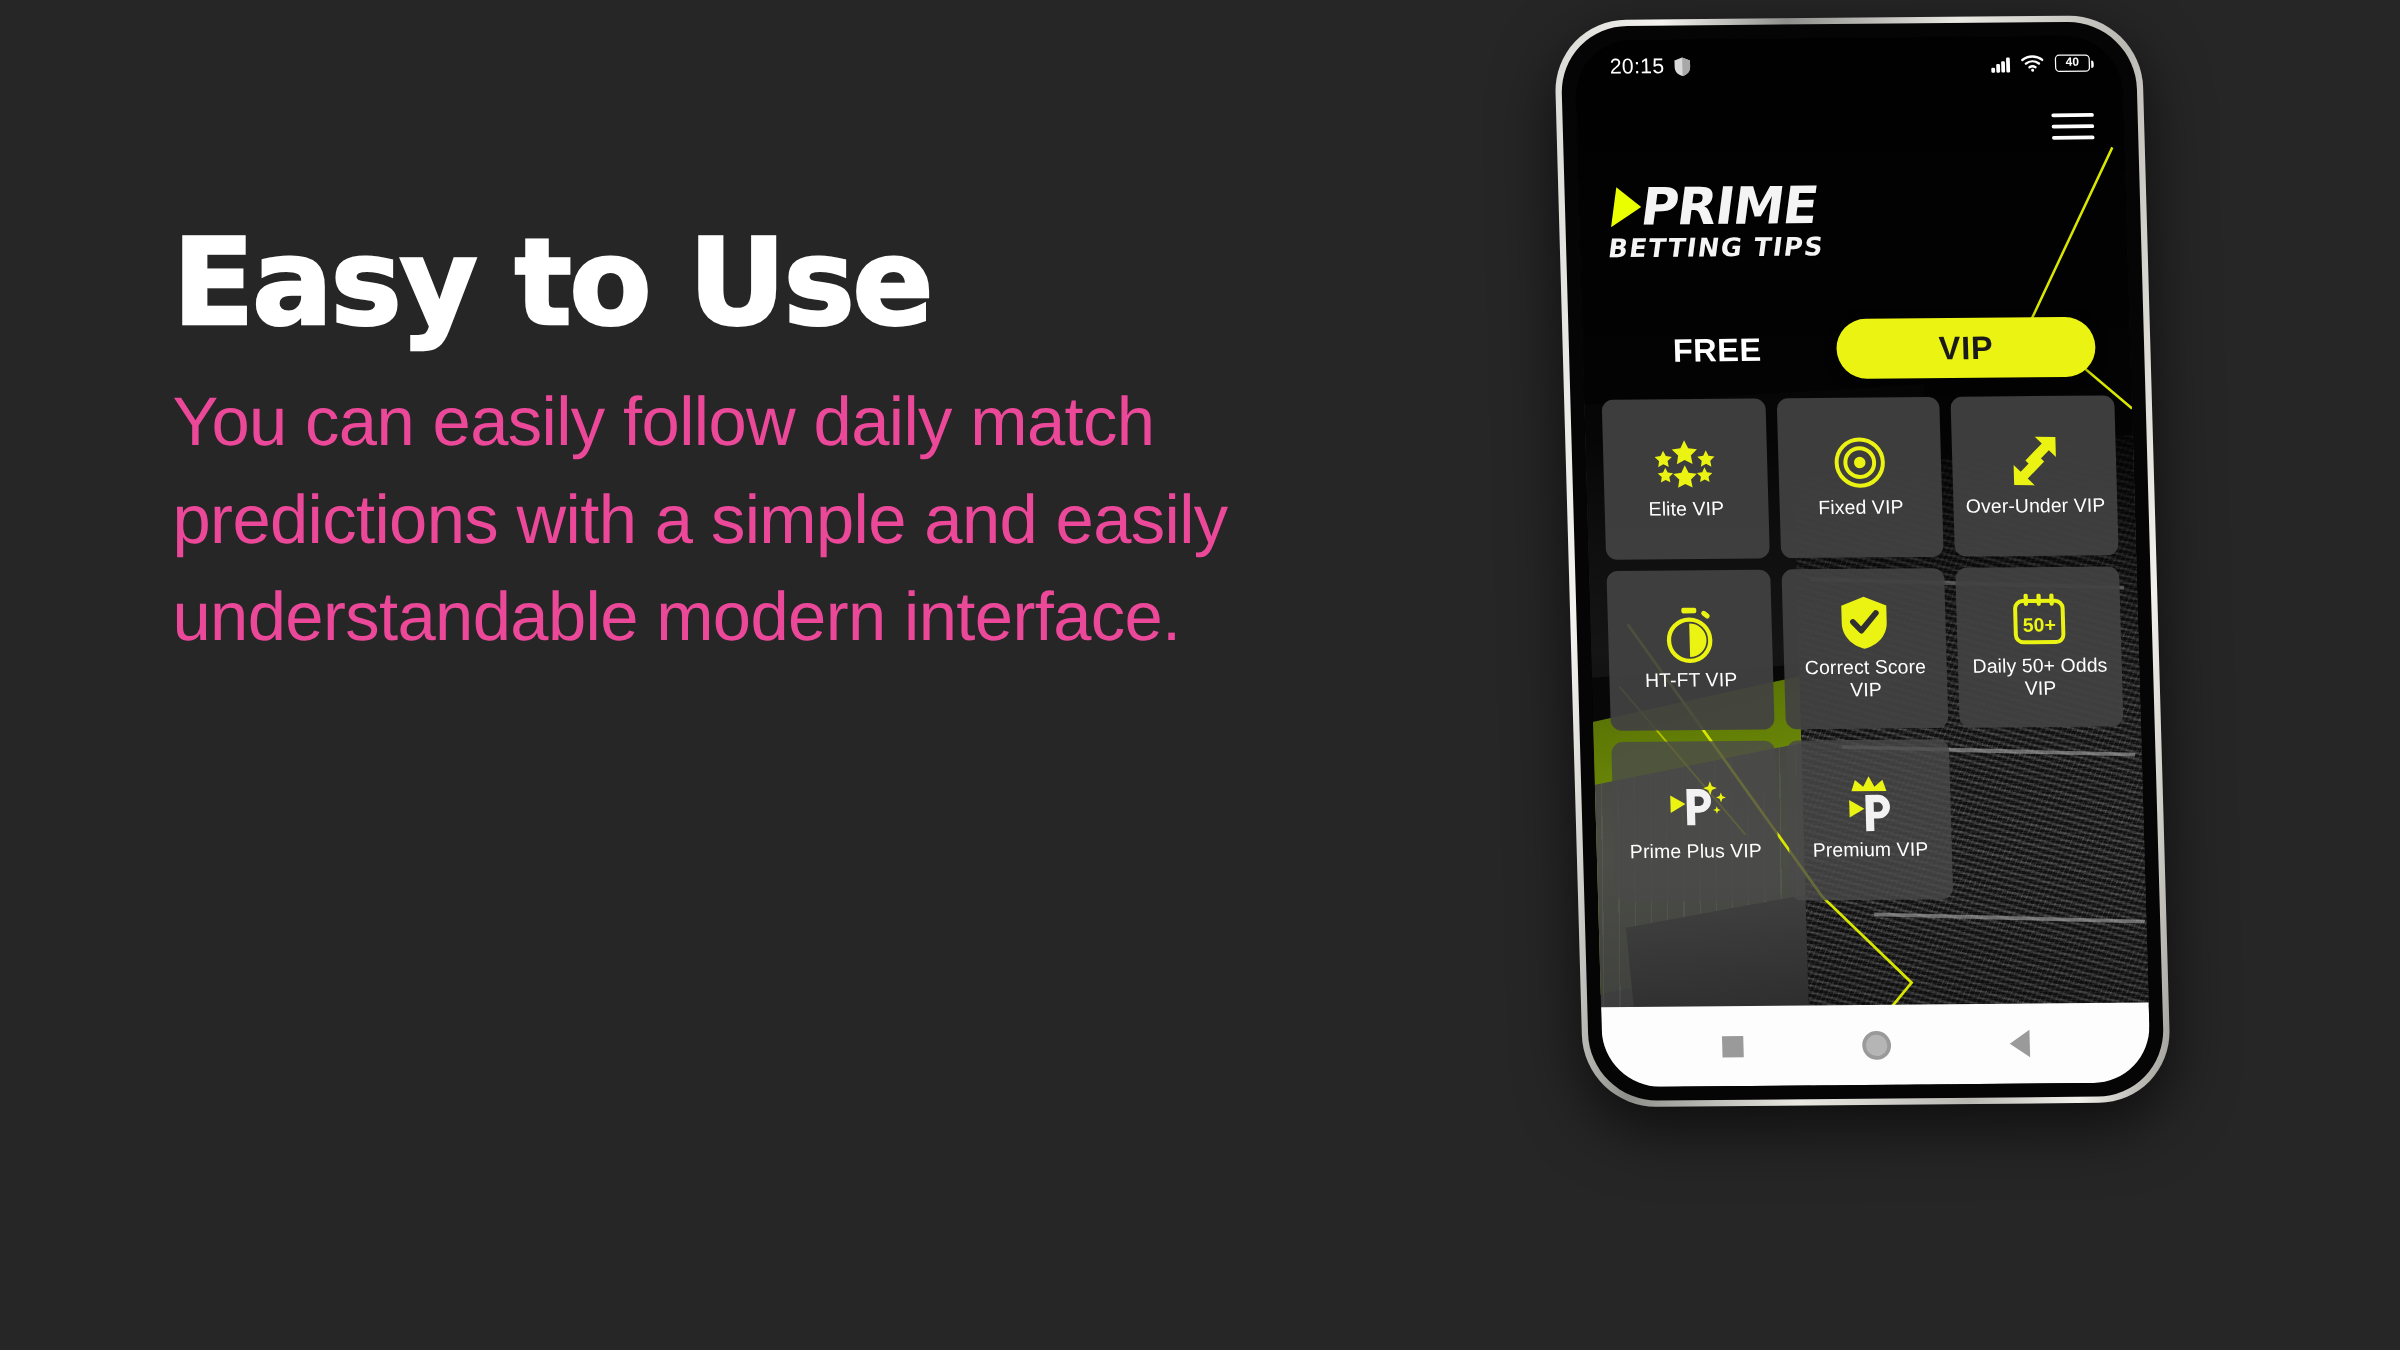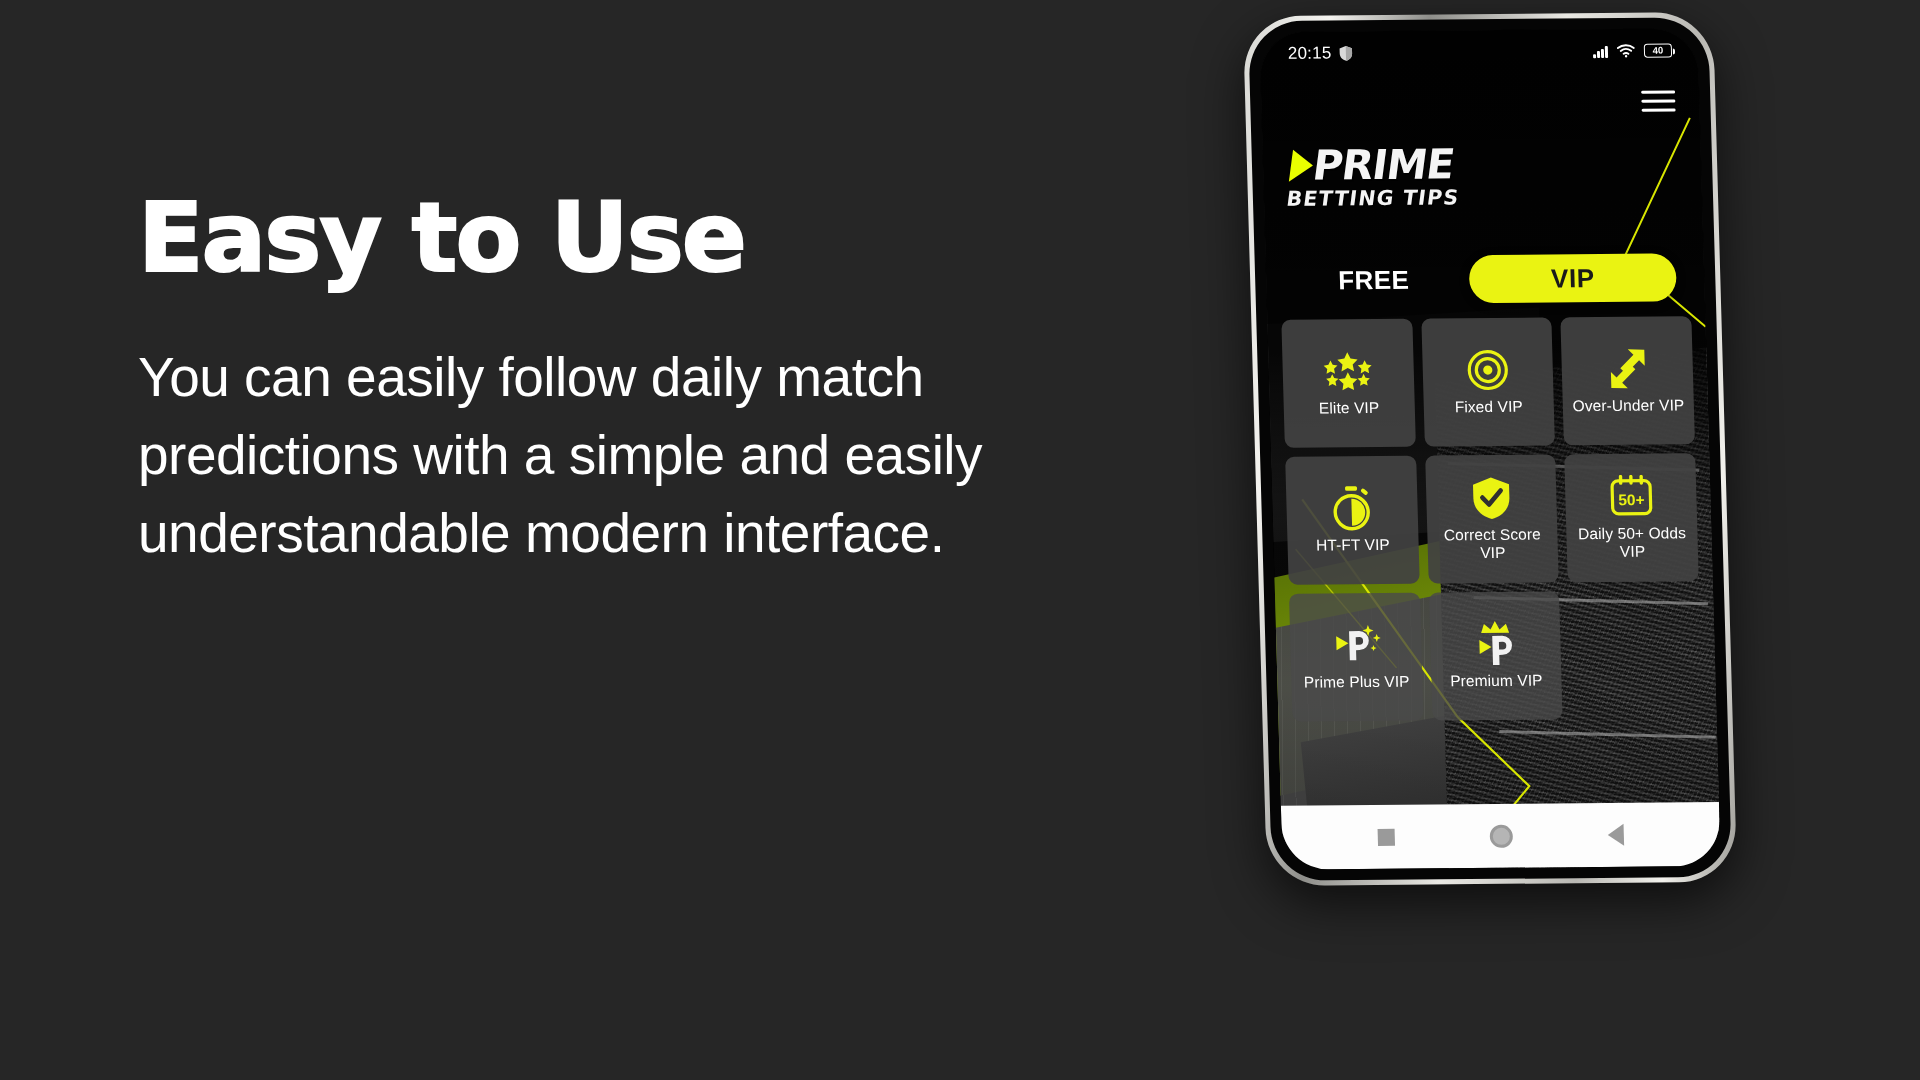--- a/index.html
+++ b/index.html
@@ -6,39 +6,39 @@
   html, body {
     width:1920px; height:1080px;
     background:#262626;
     overflow:hidden;
     font-family:"Liberation Sans", sans-serif;
   }
 
   #stage { position:relative; width:1920px; height:1080px; background:#262626; }
 
   
-  .copy { position:absolute; left:138px; top:190px; width:880px; }
+  .copy { position:absolute; left:138px; top:178px; width:880px; }
 
   .headline {
     font-family:"DejaVu Sans", sans-serif;
     font-weight:700;
     font-size:96px;
     line-height:1.0;
     letter-spacing:-2px;
     color:#ffffff;
     -webkit-text-stroke:2px #ffffff;
   }
 
   .subcopy {
-    margin-top:52px;
+    margin-top:24px;
     font-family:"Liberation Sans", sans-serif;
     font-weight:400;
     font-size:55px;
     line-height:1.42;
-    color:#ffffff;
+    color:#ec4899;
     letter-spacing:-0.5px;
     max-width:860px;
   }
 
   
   .phone-wrap{
     position:absolute; left:1255px; top:14px;
     width:470px; height:870px;
     transform:rotate(-1.6deg) skewY(1.1deg);
     transform-origin:50% 50%;

